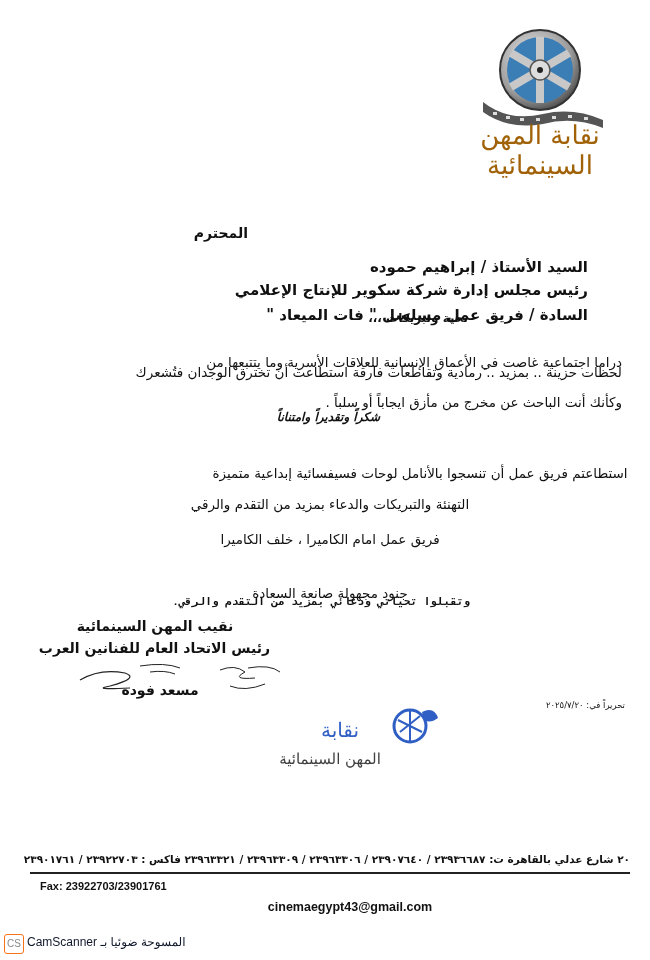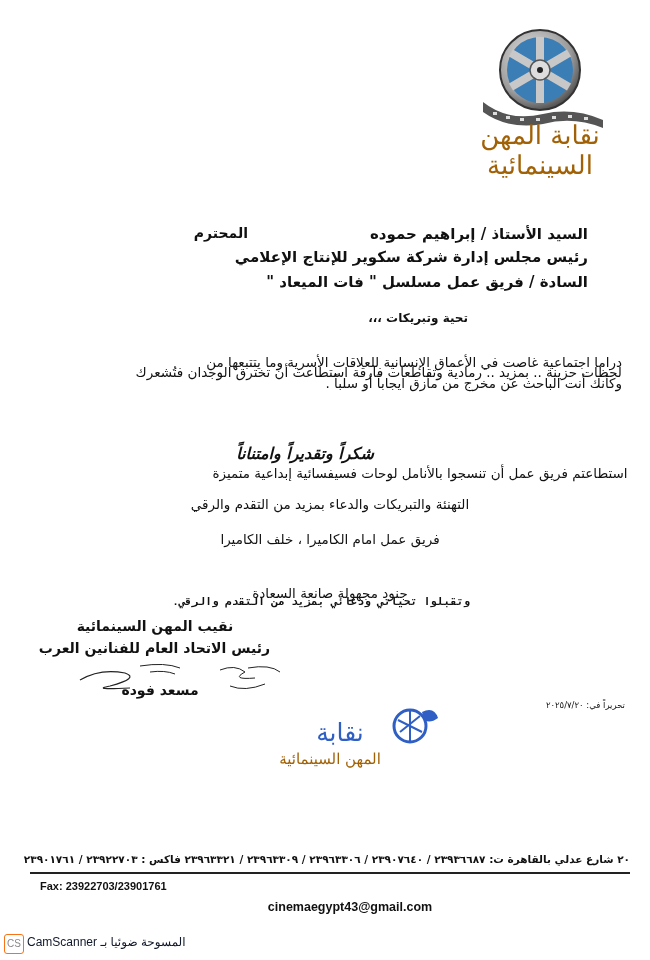--- a/index.html
+++ b/index.html
@@ -9,33 +9,33 @@
   }
   .abs { position:absolute; }
   .rtl { direction:rtl; unicode-bidi:plaintext; }
 
   
   .logo-reel { left:498px; top:28px; width:84px; height:84px; }
   .logo-film { left:478px; top:92px; width:130px; height:36px; }
   .logo-text { left:440px; top:120px; width:200px; text-align:center; font-family:"DejaVu Serif", serif; font-size:26px; color:#a16207; }
 
   
-  .addr { right:62px; font-weight:bold; font-size:15px; text-align:right; white-space:nowrap; }
+  .addr { right:62px; font-weight:bold; font-size:15px; text-align:right; white-space:nowrap;margin-top:33px; }
   .addr-1 { top:225px; }
   .addr-1b { top:225px; right:580px; }
   .addr-2 { top:248px; }
   .addr-3 { top:273px; }
   .greeting { top:311px; right:182px; font-size:12px; font-weight:bold; }
 
   .body-line { right:28px; font-size:13.5px; text-align:right; white-space:nowrap; }
   .bl1 { top:354px; }
   .bl2 { top:364px; }
-  .bl3 { top:375px; }
+  .bl3 { top:394px; }
 
-  .thanks { top:444px; left:230px; width:150px; text-align:center; font-family:"DejaVu Serif", serif; font-style:italic; font-weight:bold; font-size:16px; }
+  .thanks { top:410px; left:230px; width:150px; font-family:"DejaVu Serif", serif; font-style:italic; font-weight:bold; font-size:12px; }
 
   .center-line { left:180px; width:300px; text-align:center; font-size:13.5px; white-space:nowrap; }
   .cl1 { top:465px; left:190px; width:460px; }
   .cl2 { top:496px; }
   .cl3 { top:531px; }
   .cl4 { top:585px; }
   .closing { top:595px; left:250px; width:220px; text-align:center; font-size:11px; font-weight:bold; white-space:nowrap;font-family:Liberation Mono, monospace; }
 
   .sig-title { left:40px; width:230px; text-align:center; font-weight:bold; font-size:14px; white-space:nowrap; }
   .st1 { top:618px; }
@@ -120,22 +120,22 @@
 <div class="abs sig-name rtl">مسعد فوده</div>
 
 <div class="abs date rtl">تحريراً في: ٢٠٢٥/٧/٢٠</div>
 
 <div class="abs stamp">
   <svg style="position:absolute;left:120px;top:2px;" width="52" height="44" viewBox="0 0 52 44">
     <circle cx="20" cy="24" r="16" fill="none" stroke="#2f5fc4" stroke-width="3"></circle>
     <path d="M8 18 L32 30 M10 30 L30 14 M20 8 L20 40" stroke="#2f5fc4" stroke-width="2"></path>
     <path d="M32 10 Q44 4 48 16 Q40 22 34 18 Z" fill="#2f5fc4"></path>
   </svg>
-  <div style="position:absolute;left:20px;top:18px;width:100px;text-align:center;font-family:'DejaVu Serif',serif;font-size:25px;color:#2f5fc4;direction:rtl;">نقابة</div>
-  <div style="position:absolute;left:0px;top:50px;width:120px;text-align:center;font-family:'DejaVu Serif',serif;font-size:15px;color:#a16207;direction:rtl;">المهن السينمائية</div>
+  <div style="position:absolute;left:20px;top:18px;width:100px;text-align:center;font-family:'DejaVu Serif',serif;font-size:20px;color:#2f5fc4;direction:rtl;">نقابة</div>
+  <div style="position:absolute;left:0px;top:50px;width:120px;text-align:center;font-family:'DejaVu Serif',serif;font-size:15px;color:#404040;direction:rtl;">المهن السينمائية</div>
 </div>
 
 <div class="abs footer-ar rtl">٢٠ شارع عدلي بالقاهرة  ت: ٢٣٩٣٦٦٨٧ / ٢٣٩٠٧٦٤٠ / ٢٣٩٦٣٣٠٦ / ٢٣٩٦٣٣٠٩ / ٢٣٩٦٣٣٢١  فاكس : ٢٣٩٢٢٧٠٣ / ٢٣٩٠١٧٦١</div>
 <div class="abs footer-rule"></div>
 <div class="abs footer-en">
   <span>Fax: 23922703/23901761</span>
 </div>
 <div class="abs footer-email">cinemaegypt43@gmail.com</div>
 
 <div class="abs cs-badge">CS</div>

